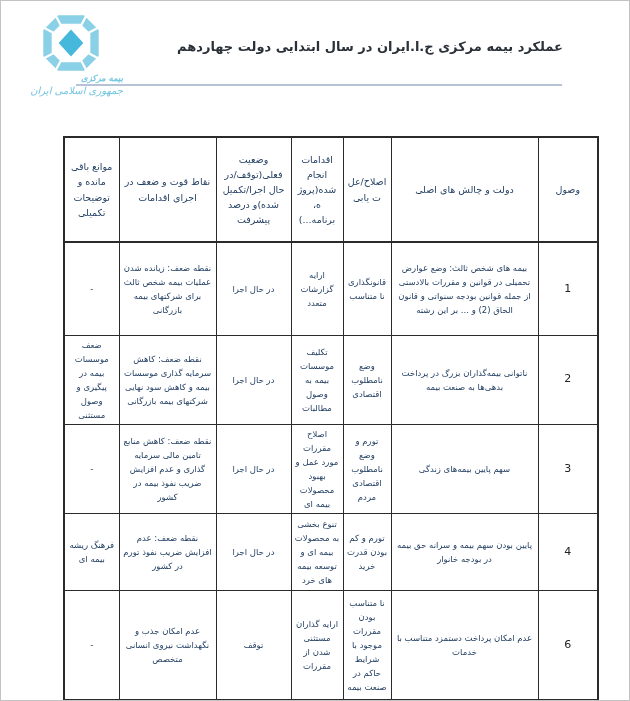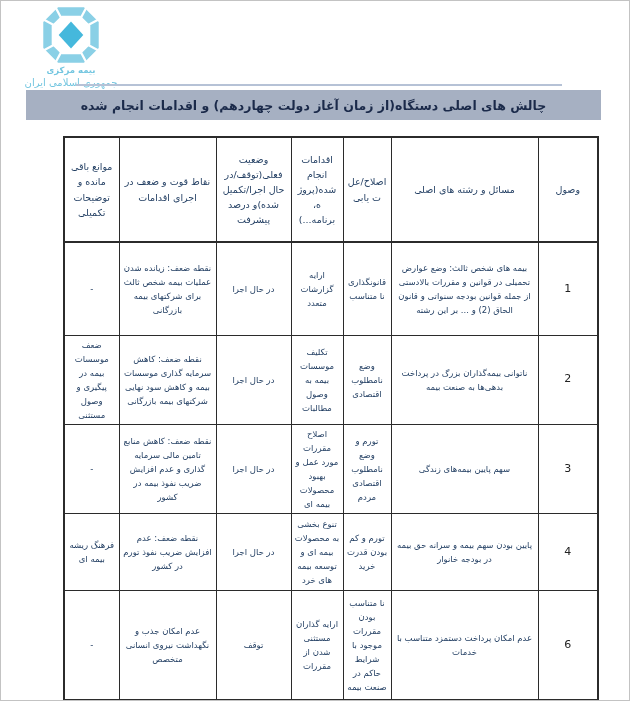--- a/index.html
+++ b/index.html
@@ -2,21 +2,21 @@
 <html lang="fa"><head>
 <meta charset="utf-8">
 <style>
   html,body{margin:0;padding:0;background:#fff;}
   .page{
     position:relative;width:630px;height:701px;background:#ffffff;
     border:1px solid #c3c3c3;box-sizing:border-box;overflow:hidden;
     font-family:"DejaVu Sans",sans-serif;
   }
   
-  .logo-block{position:absolute;top:6px;left:18px;width:104px;text-align:center;}
+  .logo-block{position:absolute;top:14px;left:18px;width:104px;text-align:right;font-style:italic;}
   .logo-emblem{width:56px;height:56px;margin:0 auto;display:block;}
   .logo-text{margin-top:2px;line-height:1.35;direction:rtl;}
   .logo-text .l1{font-size:8.5px;color:#74c6e0;font-weight:bold;}
   .logo-text .l2{font-size:10px;color:#74c6e0;}
   .page-title{
     position:absolute;top:38px;left:120px;right:10px;text-align:center;
     direction:rtl;font-size:13px;font-weight:bold;color:#2b3138;
   }
   .divider-line{position:absolute;top:83px;left:75px;width:486px;height:2px;background:#b6c2d6;}
   .section-bar{
@@ -66,40 +66,40 @@
           <line x1="100" y1="78" x2="70" y2="62"></line>
       </g>
       <polygon points="50,26 72,50 50,74 28,50" fill="#45b8dc"></polygon>
     </svg>
     <div class="logo-text" data-name="logo-text">
       <div class="l1" data-name="logo-text-line1">بیمه مرکزی</div>
       <div class="l2" data-name="logo-text-line2">جمهوری اسلامی ایران</div>
     </div>
   </div>
 
+  <div class="page-title" data-name="page-title">عملکرد بیمه مرکزی ج.ا.ایران در سال ابتدایی دولت چهاردهم</div>
 
   <div class="divider-line" data-name="divider-line"></div>
 
-  <div class="section-bar" data-name="section-title-bar">چالش های اصلی دستگاه(از زمان آغاز دولت چهاردهم) و اقدامات انجام شده</div>
 
   <div class="tbl-wrap" data-name="challenges-table-wrap">
     <table class="challenges" data-name="challenges-table">
       <colgroup>
         <col class="c-num">
           <col class="c-challenge">
           <col class="c-root">
         <col class="c-actions">
           <col class="c-status">
           <col class="c-strengths">
           <col class="c-obstacles">
       </colgroup>
       <thead>
         <tr data-name="table-header-row">
             <th data-name="column-header-num">وصول</th>
-            <th data-name="column-header-challenge">مسائل و رشته های اصلی</th>
+            <th data-name="column-header-challenge">دولت و چالش های اصلی</th>
             <th data-name="column-header-root">اصلاح/عل ت یابی</th>
             <th data-name="column-header-actions">اقدامات انجام شده(پروژ ه، برنامه...)</th>
             <th data-name="column-header-status">وضعیت فعلی(توقف/در حال اجرا/تکمیل شده)و درصد پیشرفت</th>
             <th data-name="column-header-strengths">نقاط قوت و ضعف در اجرای اقدامات</th>
             <th data-name="column-header-obstacles">موانع باقی مانده و توضیحات تکمیلی</th>
           </tr>
       </thead>
       <tbody data-name="table-body">
           <tr data-name="table-row">
             <td data-name="cell-num">1</td>

